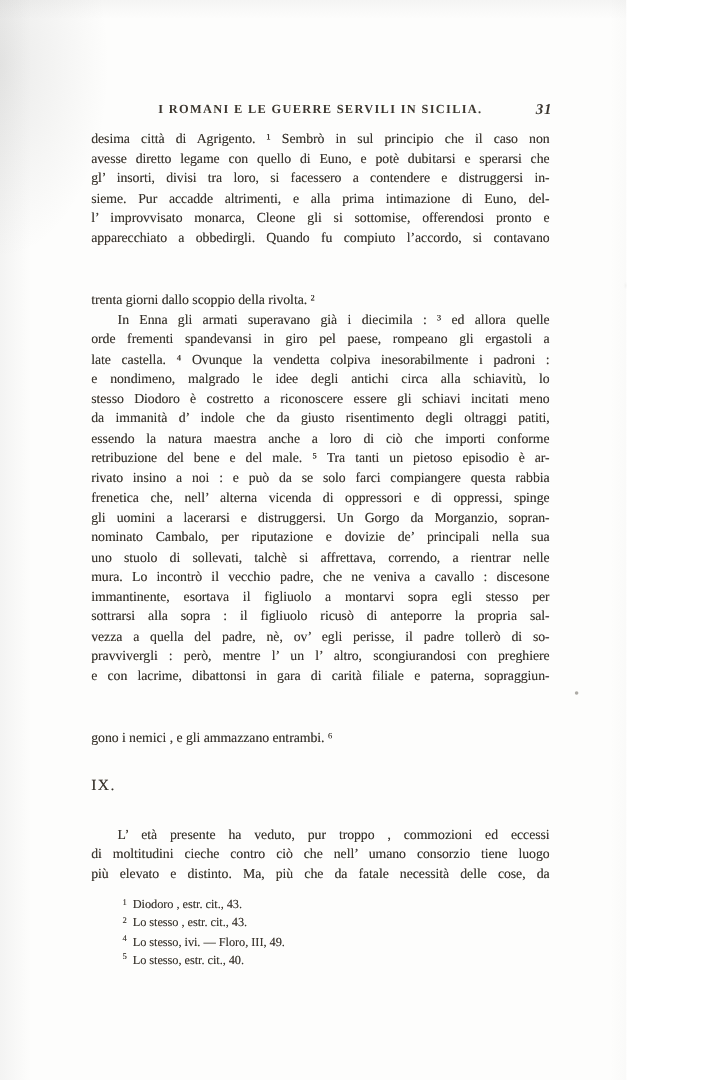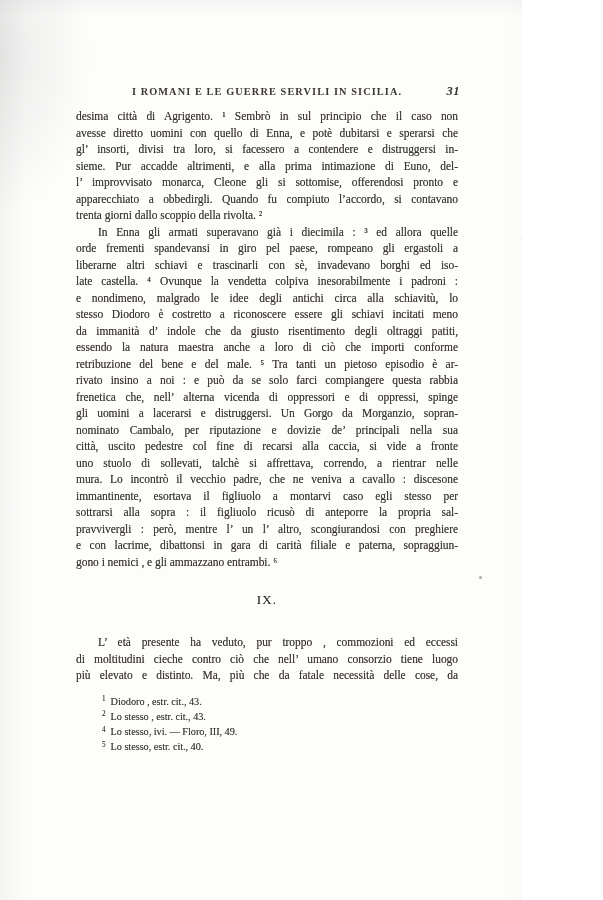--- a/index.html
+++ b/index.html
@@ -32,24 +32,24 @@
   }
   .paragraph { margin:0; }
   .line {
     height:16.5px; line-height:16.5px;
     font-size:11.5px; letter-spacing:-0.05px;
     text-align:justify; text-align-last:justify;
     white-space:normal; overflow:hidden;
     text-shadow:0 0 0.4px rgba(58,53,46,0.55);
   }
   .line.indent { text-indent:22px; }
-  .line.endline { text-align-last:left; }
+  .line.endline { text-align-last:left;margin-top:35px; }
   .section-heading {
     margin-top:22px; margin-bottom:26px;
-    text-align:center; font-size:13px; letter-spacing:1.2px;
+    text-align:left; font-size:13px; letter-spacing:1.2px;
     line-height:16px; text-shadow:0 0 0.4px rgba(58,53,46,0.55);
   }
   .footnotes { margin-top:10px; padding-left:26px; }
   .footnote-row {
     font-size:10.3px; line-height:15.3px; height:15.3px;
     letter-spacing:-0.05px; text-shadow:0 0 0.3px rgba(58,53,46,0.5);
   }
   .footnote-marker {
     display:inline-block; font-size:7.2px;
     position:relative; top:-3.5px; margin-right:5px;
@@ -67,46 +67,45 @@
   <div class="content">
 
     <div class="header">
       <span class="header-title">I ROMANI E LE GUERRE SERVILI IN SICILIA.</span>
       <span class="page-number">31</span>
     </div>
 
     <div id="sections">
         <div class="paragraph">
           <div class="line">desima città di Agrigento. ¹ Sembrò in sul principio che il caso non</div>
-          <div class="line">avesse diretto uomini con quello di Enna, e potè dubitarsi e sperarsi che</div>
+          <div class="line">avesse diretto legame con quello di Euno, e potè dubitarsi e sperarsi che</div>
           <div class="line">gl’ insorti, divisi tra loro, si facessero a contendere e distruggersi in-</div>
           <div class="line">sieme. Pur accadde altrimenti, e alla prima intimazione di Euno, del-</div>
           <div class="line">l’ improvvisato monarca, Cleone gli si sottomise, offerendosi pronto e</div>
           <div class="line">apparecchiato a obbedirgli. Quando fu compiuto l’accordo, si contavano</div>
           <div class="line endline">trenta giorni dallo scoppio della rivolta. ²</div>
         </div>
         <div class="paragraph">
           <div class="line indent">In Enna gli armati superavano già i diecimila : ³ ed allora quelle</div>
           <div class="line">orde frementi spandevansi in giro pel paese, rompeano gli ergastoli a</div>
-          <div class="line">liberarne altri schiavi e trascinarli con sè, invadevano borghi ed iso-</div>
           <div class="line">late castella. ⁴ Ovunque la vendetta colpiva inesorabilmente i padroni :</div>
           <div class="line">e nondimeno, malgrado le idee degli antichi circa alla schiavitù, lo</div>
           <div class="line">stesso Diodoro è costretto a riconoscere essere gli schiavi incitati meno</div>
           <div class="line">da immanità d’ indole che da giusto risentimento degli oltraggi patiti,</div>
           <div class="line">essendo la natura maestra anche a loro di ciò che importi conforme</div>
           <div class="line">retribuzione del bene e del male. ⁵ Tra tanti un pietoso episodio è ar-</div>
           <div class="line">rivato insino a noi : e può da se solo farci compiangere questa rabbia</div>
           <div class="line">frenetica che, nell’ alterna vicenda di oppressori e di oppressi, spinge</div>
           <div class="line">gli uomini a lacerarsi e distruggersi. Un Gorgo da Morganzio, sopran-</div>
           <div class="line">nominato Cambalo, per riputazione e dovizie de’ principali nella sua</div>
-          <div class="line">città, uscito pedestre col fine di recarsi alla caccia, si vide a fronte</div>
           <div class="line">uno stuolo di sollevati, talchè si affrettava, correndo, a rientrar nelle</div>
           <div class="line">mura. Lo incontrò il vecchio padre, che ne veniva a cavallo : discesone</div>
-          <div class="line">immantinente, esortava il figliuolo a montarvi caso egli stesso per</div>
+          <div class="line">immantinente, esortava il figliuolo a montarvi sopra egli stesso per</div>
           <div class="line">sottrarsi alla sopra : il figliuolo ricusò di anteporre la propria sal-</div>
+          <div class="line">vezza a quella del padre, nè, ov’ egli perisse, il padre tollerò di so-</div>
           <div class="line">pravvivergli : però, mentre l’ un l’ altro, scongiurandosi con preghiere</div>
           <div class="line">e con lacrime, dibattonsi in gara di carità filiale e paterna, sopraggiun-</div>
           <div class="line endline">gono i nemici , e gli ammazzano entrambi. ⁶</div>
         </div>
         <div class="section-heading">IX.</div>
         <div class="paragraph">
           <div class="line indent">L’ età presente ha veduto, pur troppo , commozioni ed eccessi</div>
           <div class="line">di moltitudini cieche contro ciò che nell’ umano consorzio tiene luogo</div>
           <div class="line">più elevato e distinto. Ma, più che da fatale necessità delle cose, da</div>
         </div>

